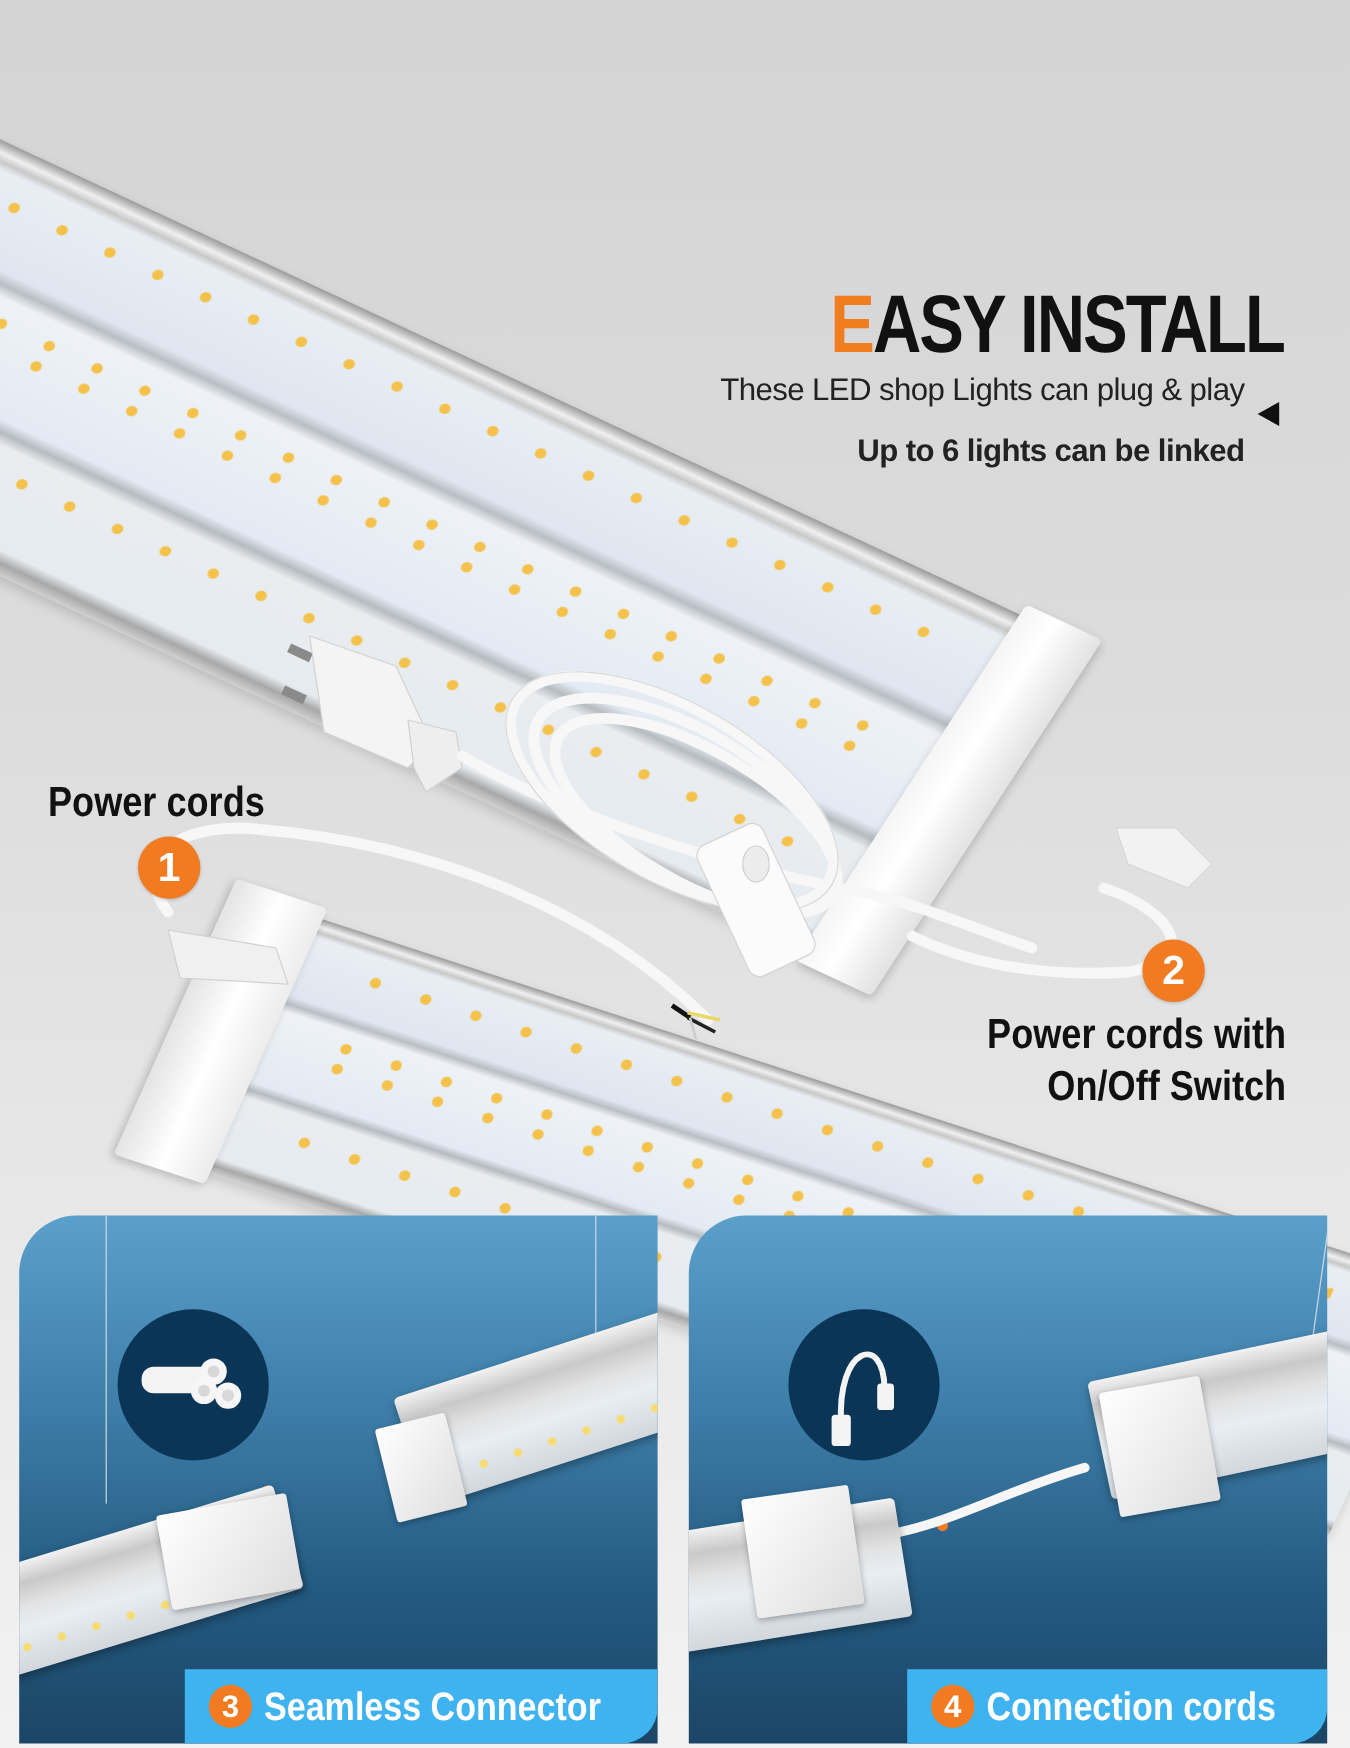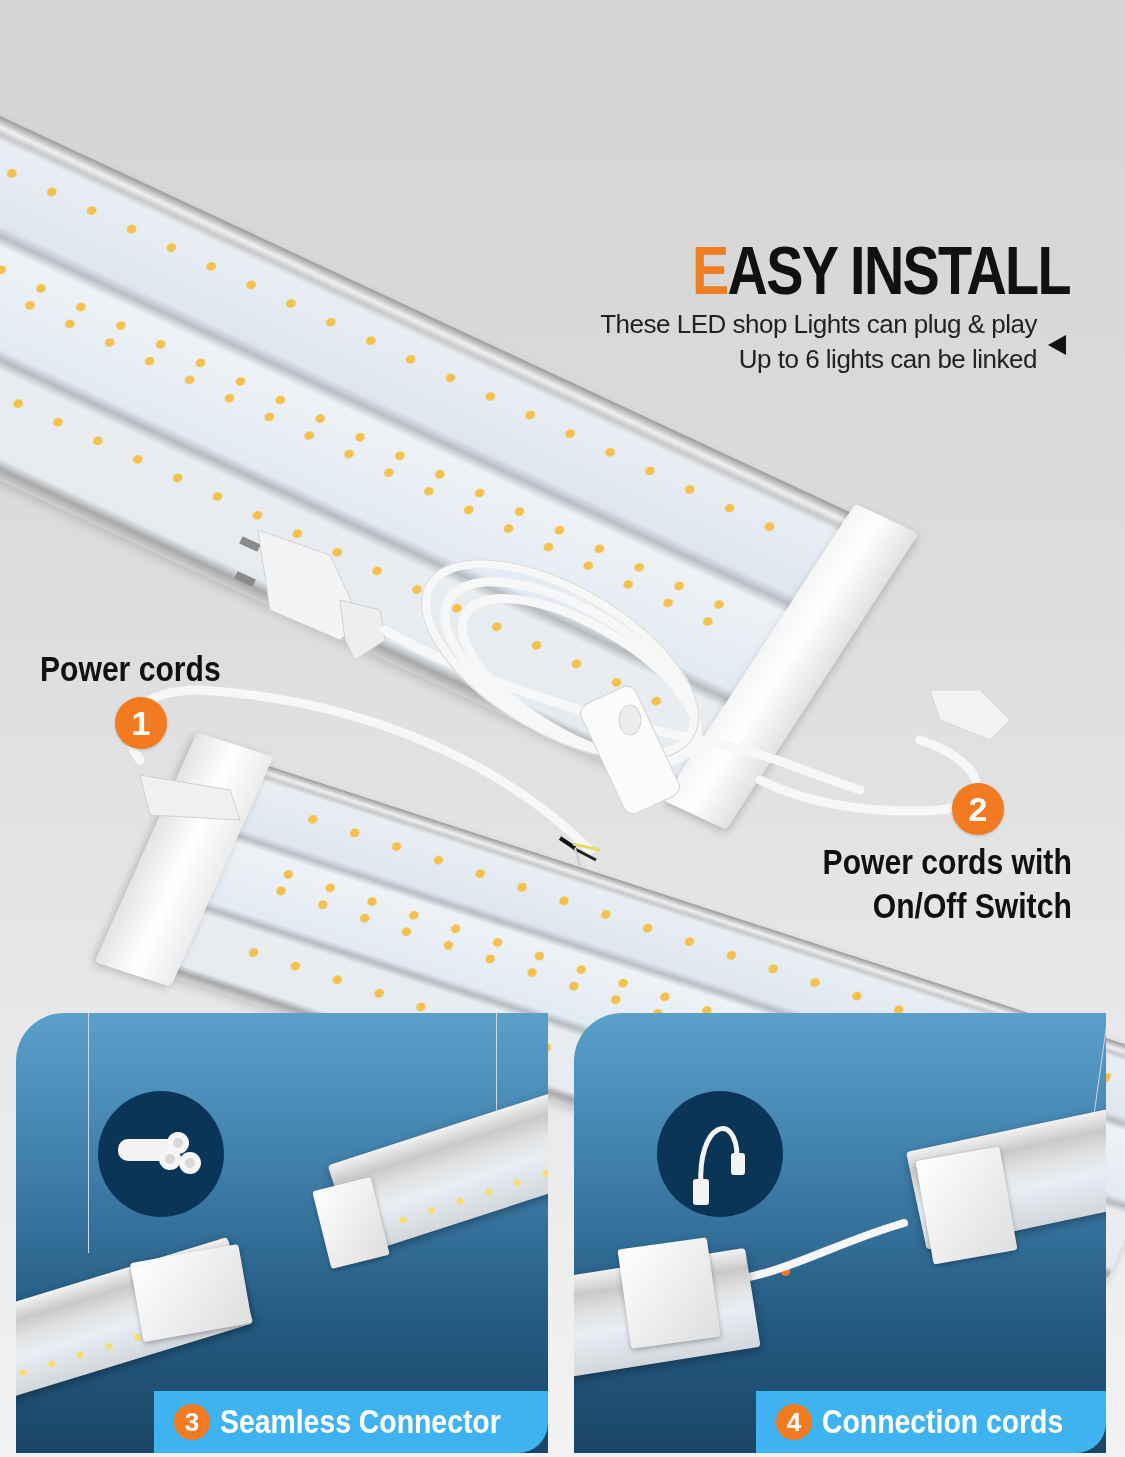--- a/index.html
+++ b/index.html
@@ -191,21 +191,21 @@
 
   <path d="M930 690 L980 690 L1010 720 L990 740 L940 720 Z" fill="#f2f2f2" stroke="#d6d6d6"></path>
 
   <path d="M140 775 L230 790 L240 820 L150 815 Z" fill="#f0f0f0" stroke="#d0d0d0"></path>
 </svg>
 
 <div class="headline">
   <span class="accent">E</span><span>ASY INSTALL</span>
 </div>
 <div class="subline" style="top:311px;">These LED shop Lights can plug &amp; play</div>
-<div class="subline" style="top:346px;">Up to 6 lights can be linked</div>
+<div class="subline" style="top:362px;font-weight:bold;">Up to 6 lights can be linked</div>
 <div class="arrow-left"></div>
 
 <div class="label" style="left:40px; top:647px; transform-origin:left center;">Power cords</div>
 <div class="badge" style="left:115px; top:697px;">1</div>
 
 <div class="badge" style="left:952px; top:783px;">2</div>
 <div class="label" style="right:53px; top:840px; text-align:right; transform-origin:right center;">
   <div>Power cords with</div>
   <div>On/Off Switch</div>
 </div>

